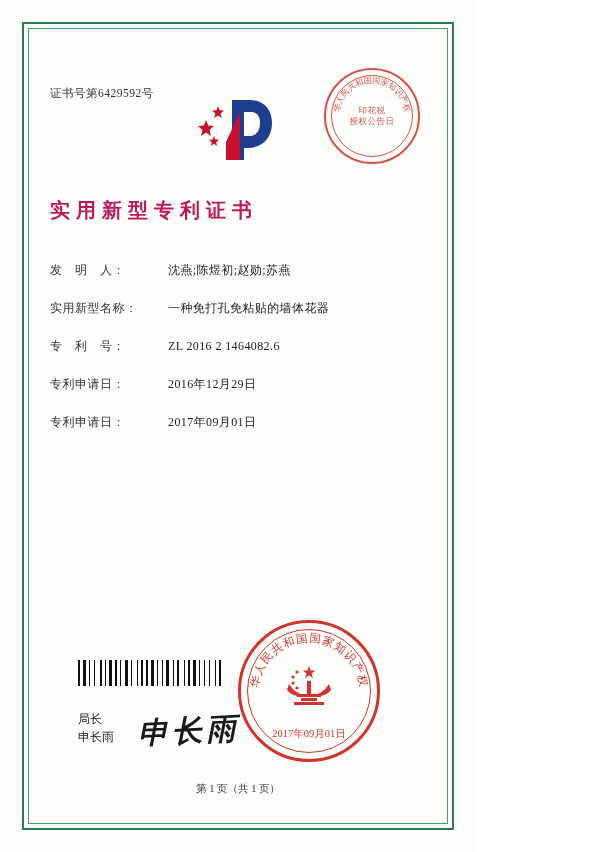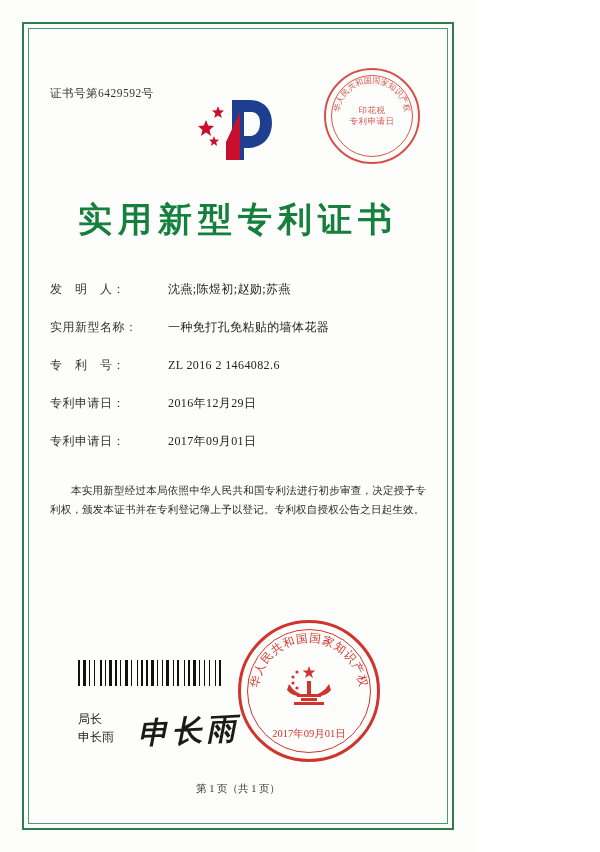--- a/index.html
+++ b/index.html
@@ -119,26 +119,26 @@
     position: absolute;
     left: 0; top: 0; width: 92px; height: 92px;
   }
   .seal-top .arc-text text {
     font-size: 8px;
     fill: #d0342c;
     font-family: "Liberation Serif", serif;
   }
 
   h1.title {
-    text-align: center;
-    font-size: 34px;
+    text-align: left;
+    font-size: 20px;
     font-weight: bold;
     letter-spacing: 6px;
     margin: 96px 0 0 0;
-    color: #15803d;
+    color: #be185d;
     font-family: "Liberation Serif", serif;
   }
 
   .fields {
     margin-top: 40px;
     font-size: 12px;
     line-height: 1;
     color: #222;
   }
   .field-row {
@@ -299,21 +299,21 @@
       <div class="ring"></div>
       <svg class="arc-text" viewBox="0 0 92 92" xmlns="http://www.w3.org/2000/svg">
         <defs>
           <path id="arcTop" d="M 13 46 A 33 33 0 0 1 79 46" fill="none"></path>
         </defs>
         <text>
           <textPath href="#arcTop" startOffset="50%" text-anchor="middle">中华人民共和国国家知识产权局</textPath>
         </text>
       </svg>
       <div class="seal-center">印花税
-专利申请日</div>
+授权公告日</div>
     </div>
 
     <h1 class="title">实用新型专利证书</h1>
 
     <div class="fields">
       <div class="field-row">
         <div class="field-label">发　明　人：</div>
         <div class="field-value">沈燕;陈煜初;赵勋;苏燕</div>
       </div>
       <div class="field-row">
@@ -328,21 +328,20 @@
         <div class="field-label">专利申请日：</div>
         <div class="field-value">2016年12月29日</div>
       </div>
       <div class="field-row">
         <div class="field-label">专利申请日：</div>
         <div class="field-value">2017年09月01日</div>
       </div>
     </div>
 
     <div class="body-text">
-      <p>本实用新型经过本局依照中华人民共和国专利法进行初步审查，决定授予专利权，颁发本证书并在专利登记簿上予以登记。专利权自授权公告之日起生效。</p>
     </div>
 
     <div class="barcode">
       <div class="bars" id="barcode-bars">
           <i style="width: 2px;"></i>
           <i style="width: 1px; background: transparent;"></i>
           <i style="width: 3px;"></i>
           <i style="width: 1px; background: transparent;"></i>
           <i style="width: 1px;"></i>
           <i style="width: 2px; background: transparent;"></i>

